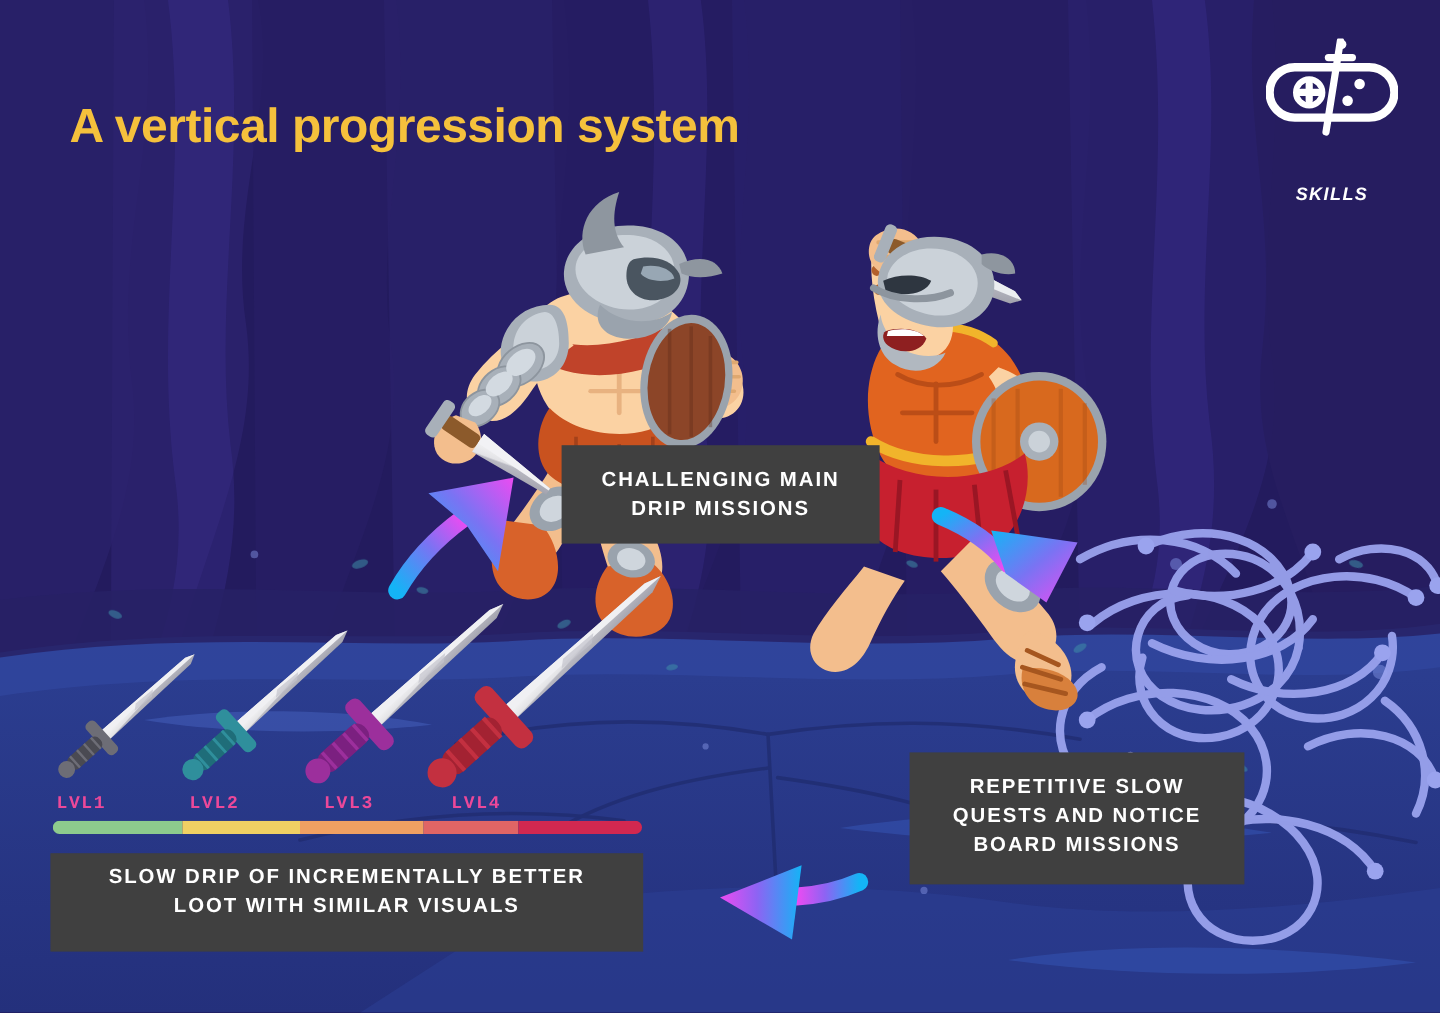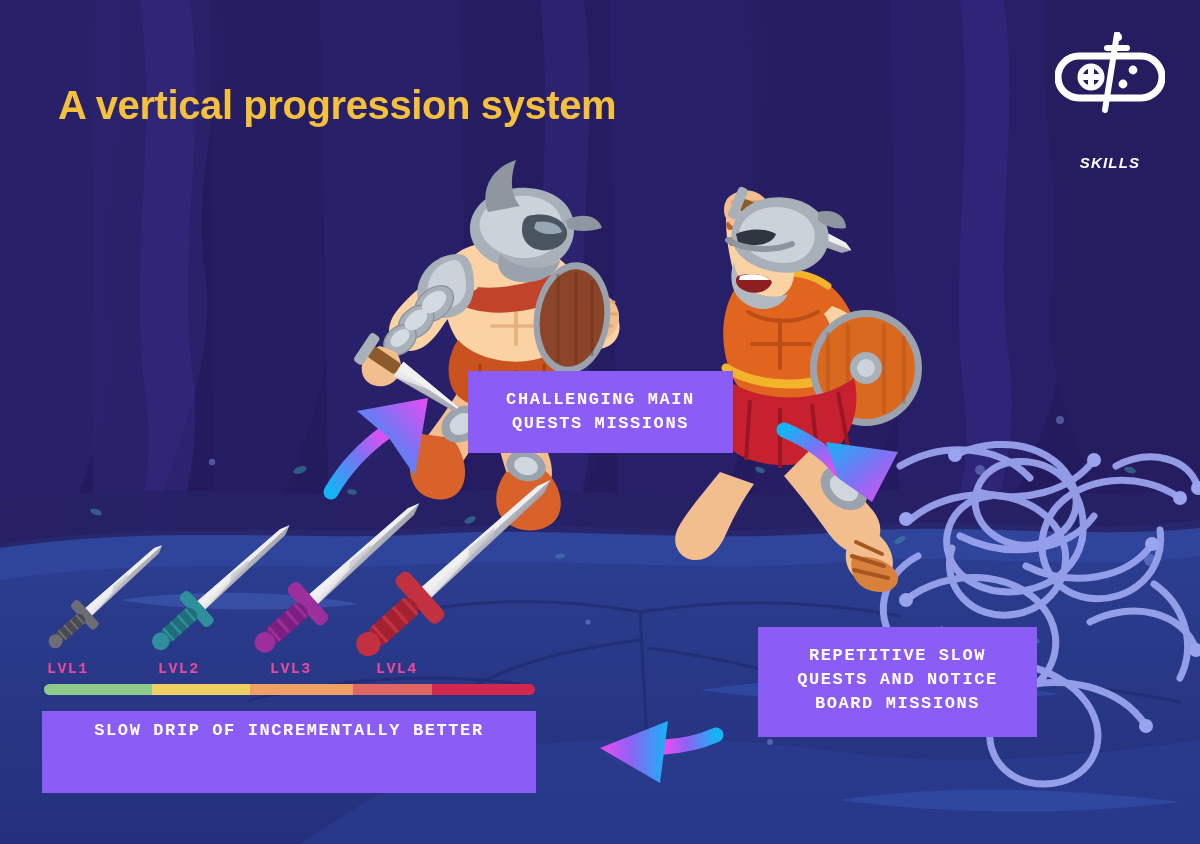--- a/index.html
+++ b/index.html
@@ -45,23 +45,23 @@
     font-size: 15px;
     font-weight: bold;
     font-style: italic;
     letter-spacing: 1.2px;
     margin-top: 38px;
   }
 
   
   .callout {
     position: absolute;
-    background: #8b5cf6;
+    background: #404040;
     color: #ffffff;
-    font-family: Liberation Mono, monospace;
+    font-family: Liberation Sans, sans-serif;
     font-weight: bold;
     text-align: center;
     letter-spacing: 1.6px;
     line-height: 1.42;
     box-sizing: border-box;
   }
   #callout-main {
     left: 468px; top: 371px;
     width: 265px; height: 82px;
     font-size: 17px;
@@ -485,31 +485,32 @@
 
       <path d="M62,2 L50,78" stroke="#ffffff" stroke-width="6" stroke-linecap="round"></path>
       <path d="M52,16 L72,16" stroke="#ffffff" stroke-width="6" stroke-linecap="round"></path>
       <circle cx="63" cy="5" r="4" fill="#ffffff"></circle>
     </svg>
     <div class="logo-text">SKILLS</div>
   </div>
 
   <div class="callout" id="callout-main">
     <div>CHALLENGING MAIN</div>
-    <div>QUESTS MISSIONS</div>
+    <div>DRIP MISSIONS</div>
   </div>
 
   <div class="callout" id="callout-side">
     <div>REPETITIVE SLOW</div>
     <div>QUESTS AND NOTICE</div>
     <div>BOARD MISSIONS</div>
   </div>
 
   <div class="callout" id="callout-loot">
     <div>SLOW DRIP OF INCREMENTALLY BETTER</div>
+    <div>LOOT WITH SIMILAR VISUALS</div>
   </div>
 
   <div class="lvl-label" id="lvl-1">LVL1</div>
   <div class="lvl-label" id="lvl-2">LVL2</div>
   <div class="lvl-label" id="lvl-3">LVL3</div>
   <div class="lvl-label" id="lvl-4">LVL4</div>
 
   <div id="progress-bar">
       <span style="background: rgb(141, 203, 141); width: 22%;"></span>
       <span style="background: rgb(240, 208, 99); width: 20%;"></span>

